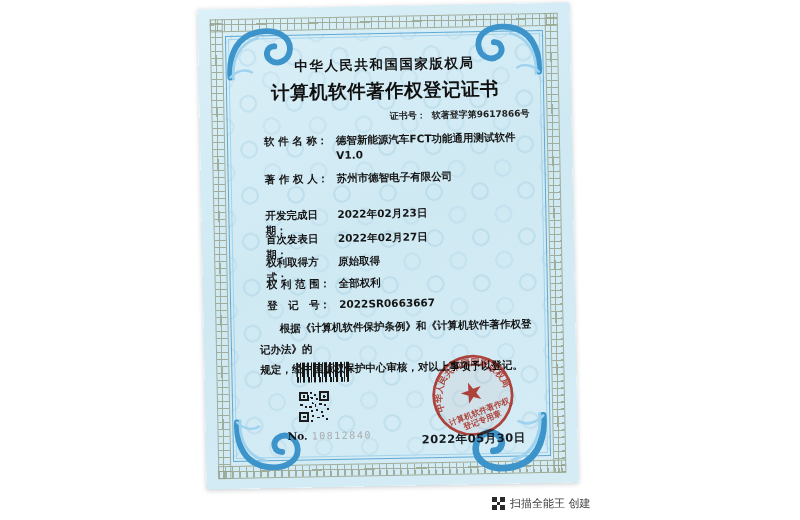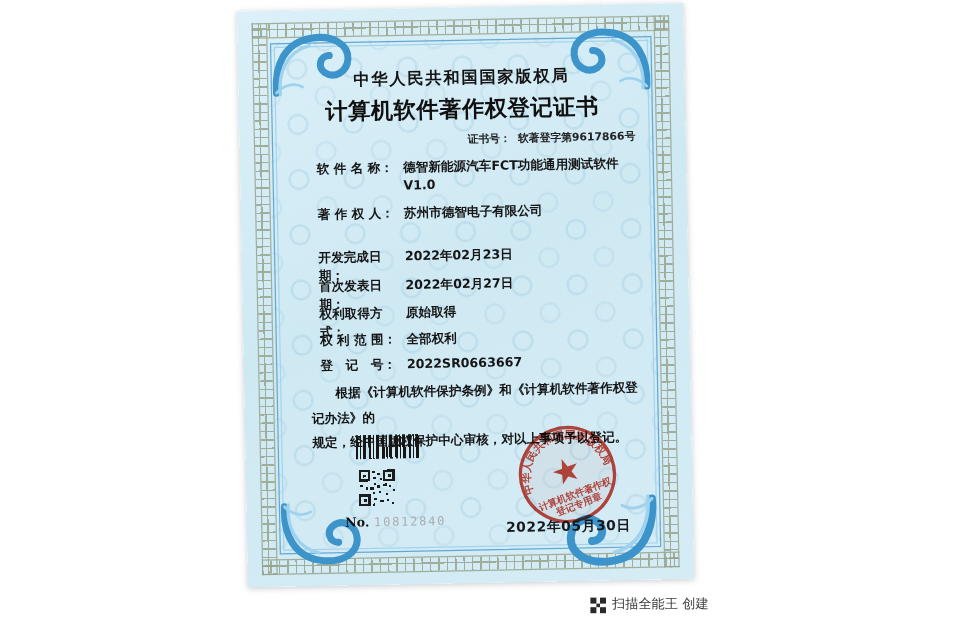--- a/index.html
+++ b/index.html
@@ -74,21 +74,21 @@
   .serial .num{font-family:"DejaVu Sans Mono","Liberation Mono",monospace;
     font-size:10px;color:#a9adaf;letter-spacing:1.5px;margin-left:4px;}
 
   .seal{position:absolute;left:225px;top:348px;transform:rotate(-20deg);
     opacity:.93;mix-blend-mode:multiply;}
   .issue-date{position:absolute;top:427px;left:195px;width:146px;text-align:center;
     font-family:"DejaVu Sans","Liberation Sans",sans-serif;
     font-size:11.5px;font-weight:bold;letter-spacing:.5px;color:#15181c;}
 
   
-  .scan-credit{position:absolute;left:492px;top:496px;display:flex;align-items:flex-end;gap:5px;
+  .scan-credit{position:absolute;left:492px;top:496px;display:flex;align-items:center;gap:5px;
     font-family:"DejaVu Sans","Liberation Sans",sans-serif;font-size:11px;color:#3c3c3c;}
   .credit-icon{width:13px;height:13px;display:inline-block;background-color:#fff;
     background-image:
       linear-gradient(#2a2a2a,#2a2a2a),linear-gradient(#2a2a2a,#2a2a2a),
       linear-gradient(#2a2a2a,#2a2a2a),linear-gradient(#2a2a2a,#2a2a2a),
       linear-gradient(#2a2a2a,#2a2a2a);
     background-size:5px 5px,5px 5px,5px 5px,5px 5px,3px 3px;
     background-position:0 0,8px 0,0 8px,8px 8px,5px 5px;background-repeat:no-repeat;}
 </style>
 </head>

